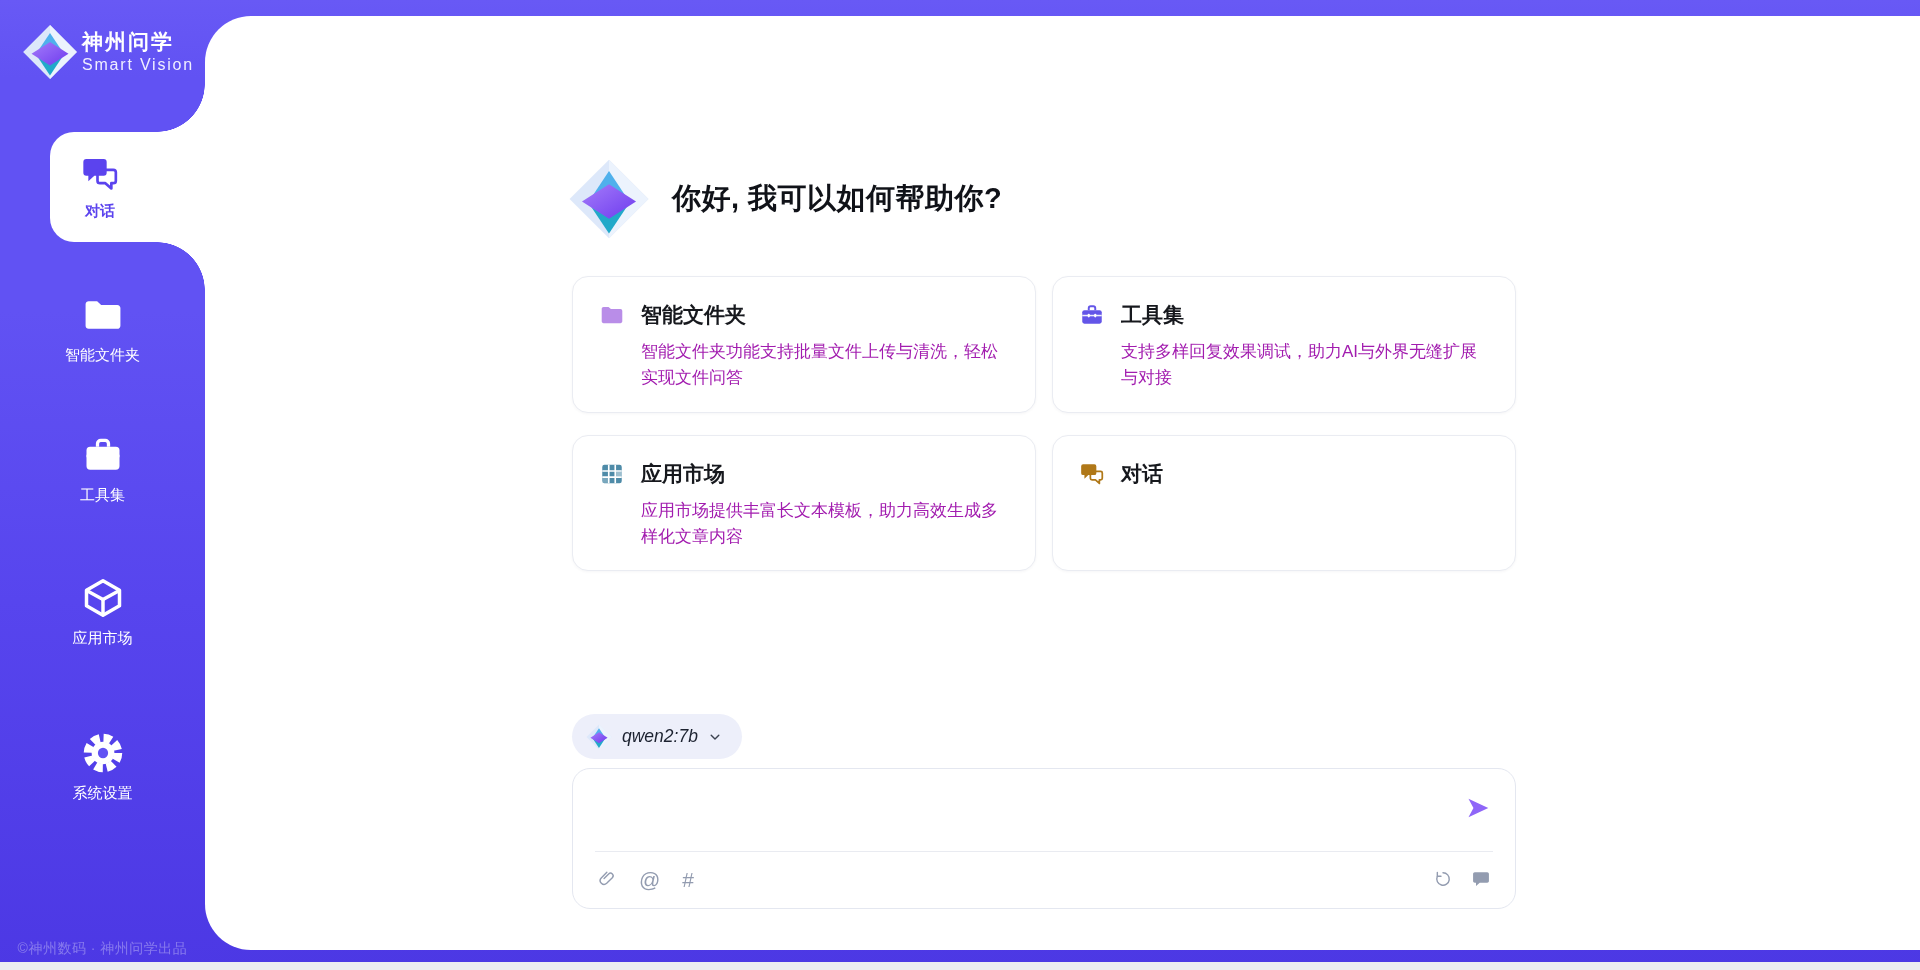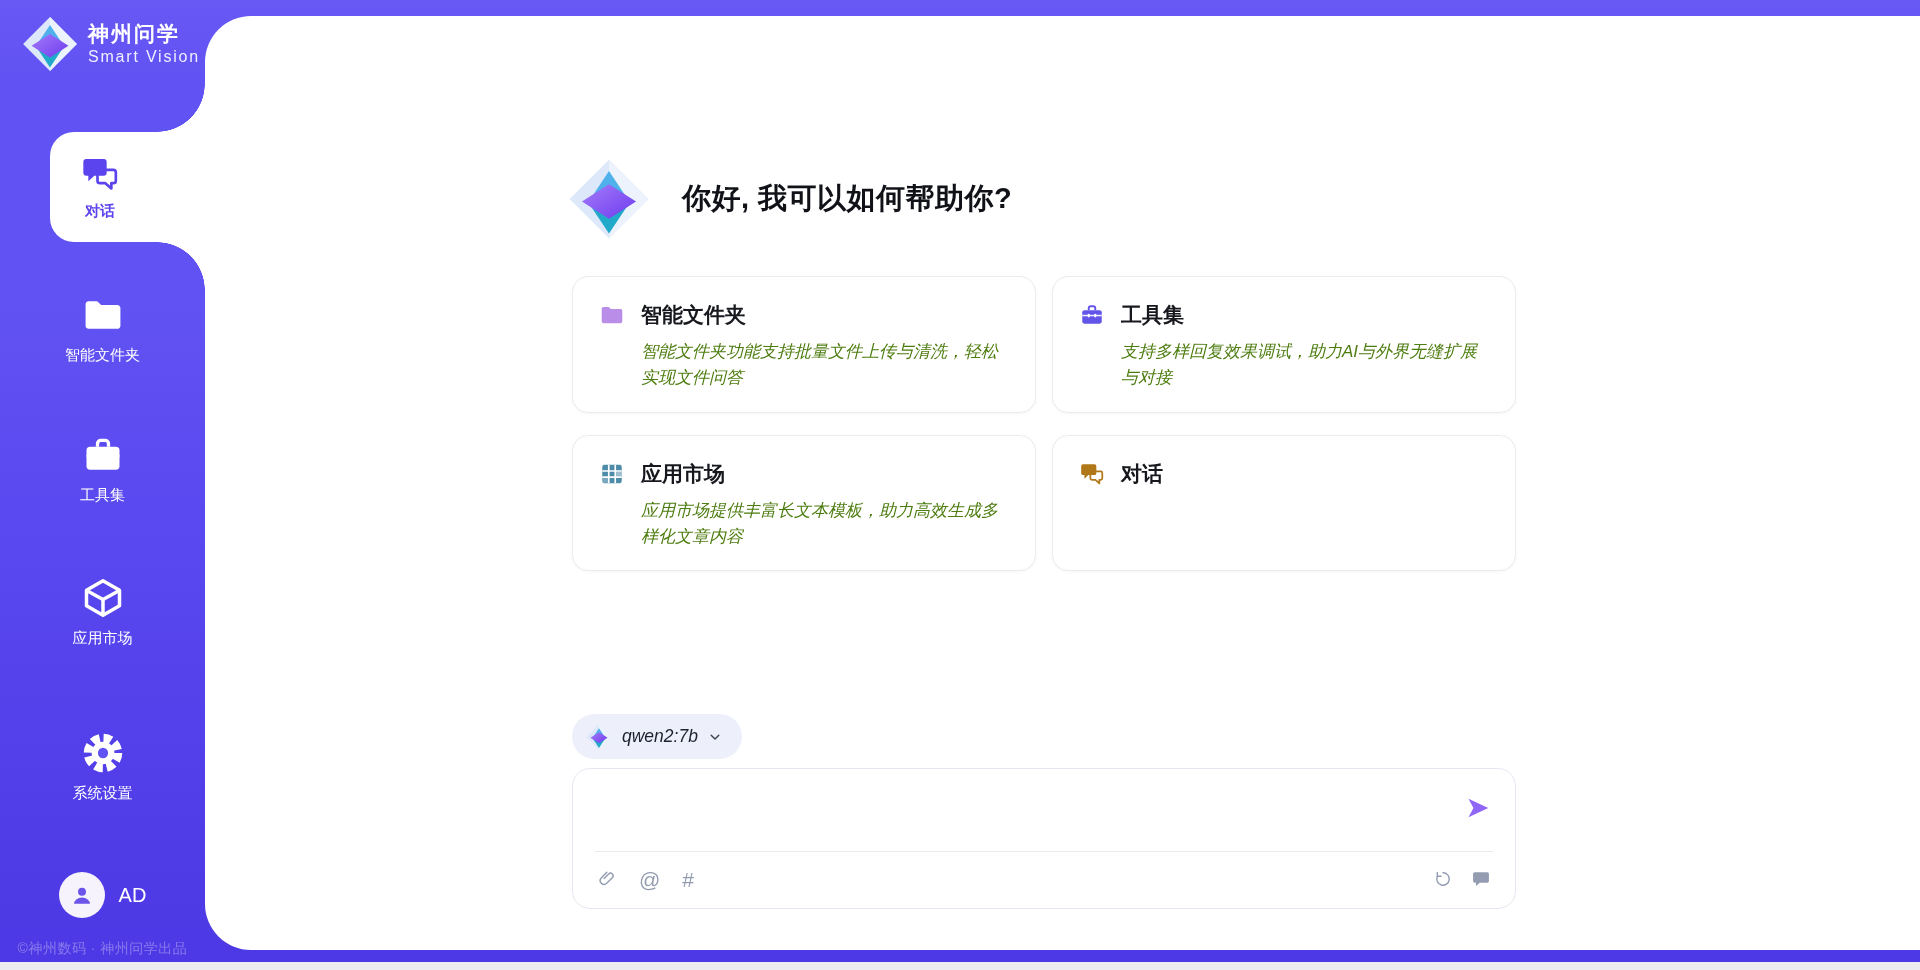--- a/index.html
+++ b/index.html
@@ -11,21 +11,21 @@
   }
   
   .panel {
     position:absolute; left:205px; top:16px; right:0; bottom:20px;
     background:#ffffff; border-radius:46px 0 0 46px;
   }
   .bottom-edge { position:absolute; left:0; right:0; bottom:0; height:8px; background:#ececf1; }
 
   
   .sidebar { position:absolute; left:0; top:0; width:205px; height:100%; }
-  .brand { position:absolute; top:16px; left:22px; display:flex; align-items:center; gap:10px; }
+  .brand { position:absolute; top:24px; left:22px; display:flex; align-items:center; gap:4px; }
   .brand-logo { width:56px; height:56px; }
   .brand-name { color:#fff; font-size:21px; font-weight:700; letter-spacing:2px; line-height:1.15; }
   .brand-sub  { color:#f0efff; font-size:16px; letter-spacing:1.8px; margin-top:2px; }
 
   .nav-tab {
     position:absolute; left:50px; top:132px; width:155px; height:110px;
     background:#fff; border-radius:24px 0 0 24px; cursor:pointer;
     display:flex; flex-direction:column; align-items:center; justify-content:center;
     gap:8px; color:#5b43ee; padding-right:55px;
   }
@@ -58,40 +58,40 @@
   }
   .avatar svg { width:28px; height:28px; }
   .user-name { color:#fff; font-size:20px; font-weight:500; }
 
   .side-footer {
     position:absolute; bottom:12px; left:0; width:205px; text-align:center;
     font-size:14px; color:rgba(255,255,255,0.32); letter-spacing:0.5px;
   }
 
   
-  .greeting { position:absolute; left:568px; top:158px; display:flex; align-items:center; gap:32px; }
+  .greeting { position:absolute; left:568px; top:158px; display:flex; align-items:center; gap:22px; }
   .greeting-logo { width:82px; height:82px; }
   .greeting-text { font-size:29px; font-weight:700; color:#101218; letter-spacing:0.5px; }
 
   .cards {
     position:absolute; left:572px; top:276px; width:944px;
     display:grid; grid-template-columns:464px 464px; column-gap:16px; row-gap:22px;
   }
   .card {
     min-height:128px; background:#fff; border:1px solid #eaecf2; border-radius:16px;
     padding:24px 26px 20px; box-shadow:0 1px 3px rgba(20,20,43,0.04); cursor:pointer;
   }
   .card-head { display:flex; align-items:center; gap:16px; }
   .card-ico { width:26px; height:26px; flex:none; }
   .ic-folder { color:#b98de8; }
   .ic-case   { color:#6355e8; }
   .ic-grid   { color:#4e8ba8; }
   .ic-chat   { color:#b07818; }
   .card-title { font-size:21px; font-weight:700; color:#16181d; }
-  .card-desc  { margin:10px 0 0 42px; font-size:17px; color:#4d7c0f; line-height:1.55;font-style:italic; }
+  .card-desc  { margin:10px 0 0 42px; font-size:17px; color:#a21caf; line-height:1.55; }
 
   .model-pill {
     position:absolute; left:572px; top:714px; height:45px;
     display:flex; align-items:center; gap:10px; padding:0 20px 0 14px;
     background:#edeffa; border-radius:23px; cursor:pointer;font-style:italic;
   }
   .model-pill .pill-logo { width:26px; height:26px; }
   .model-name { font-size:17.5px; color:#1c2230; font-weight:500; }
   .model-pill .chev { width:14px; height:14px; color:#3c4250; }
 
@@ -235,28 +235,20 @@
       <span class="nav-label">应用市场</span>
     </div>
 
     <div class="nav-item ni-4">
       <svg class="nav-ico">
           <use href="#sym-gear"></use>
         </svg>
       <span class="nav-label">系统设置</span>
     </div>
 
-    <div class="user-row">
-      <span class="avatar">
-        <svg>
-            <use href="#sym-person"></use>
-          </svg>
-      </span>
-      <span class="user-name">AD</span>
-    </div>
 
     <div class="side-footer">©神州数码 · 神州问学出品</div>
   </div>
 
   <div class="greeting">
     <svg class="greeting-logo">
         <use href="#sym-diamond"></use>
       </svg>
     <div class="greeting-text">你好, 我可以如何帮助你?</div>
   </div>

